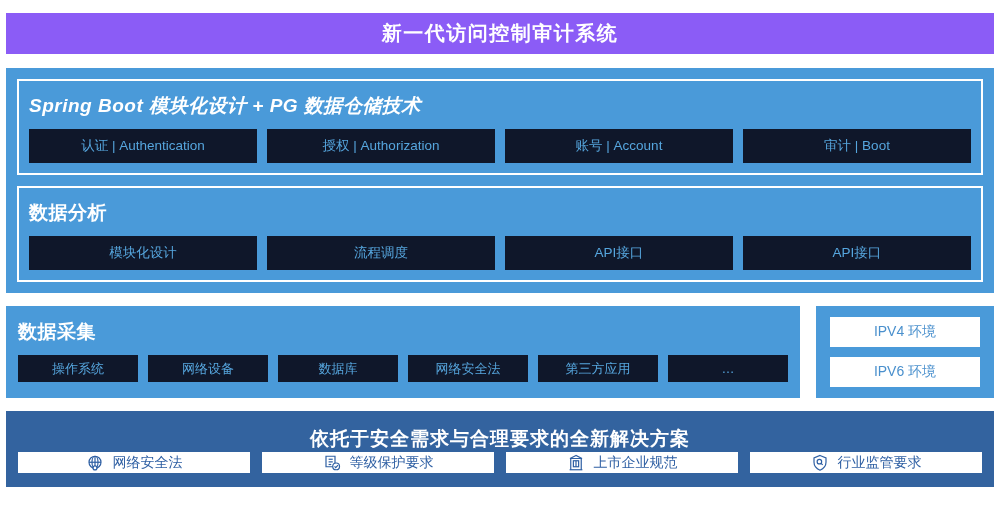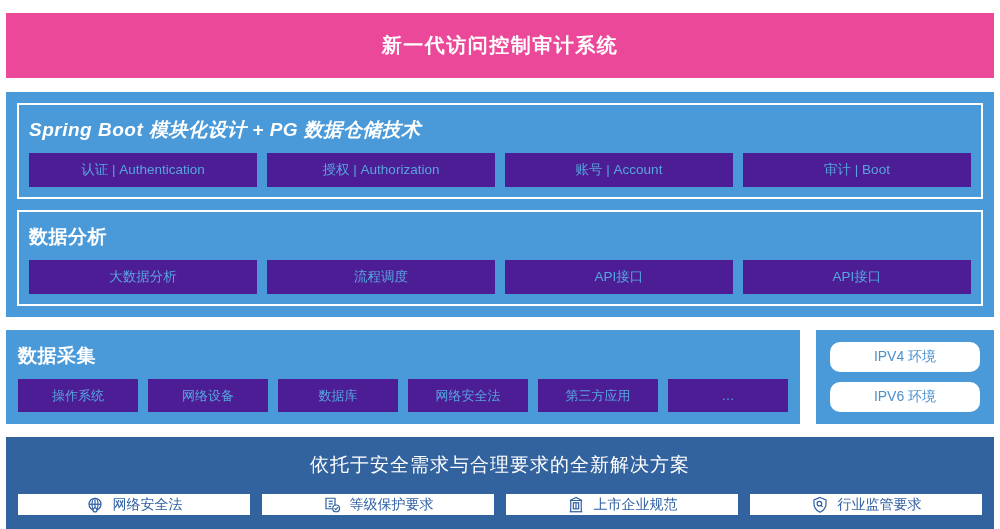--- a/index.html
+++ b/index.html
@@ -18,23 +18,23 @@
     height: 529px;
     position: relative;
     box-sizing: border-box;
     padding: 0 6px;
     display: flex;
     flex-direction: column;
   }
 
   
   .header-bar {
-    height: 65px;
+    height: 41px;
     margin-top: 13px;
-    background: #ec4899;
+    background: #8b5cf6;
     display: flex;
     align-items: center;
     justify-content: center;
     flex: 0 0 auto;
   }
   .header-title {
     color: #ffffff;
     font-size: 20px;
     font-weight: bold;
     letter-spacing: 1.5px;
@@ -74,32 +74,32 @@
     font-weight: bold;
     letter-spacing: 0.5px;
   }
 
   .chip-row {
     display: flex;
     gap: 10px;
   }
   .chip {
     flex: 1 1 0;
-    background: #4c1d95;
+    background: #0f172a;
     height: 34px;
     display: flex;
     align-items: center;
     justify-content: center;
     color: #56a6de;
     font-size: 13.5px;
     white-space: nowrap;
     box-sizing: border-box;
   }
   .chip.small {
-    height: 33px;
+    height: 27px;
     font-size: 13px;
   }
 
   
   .mid-row {
     margin-top: 13px;
     display: flex;
     gap: 16px;
     flex: 0 0 auto;
   }
@@ -119,36 +119,35 @@
     gap: 10px;
   }
   .ip-chip {
     background: #ffffff;
     height: 30px;
     display: flex;
     align-items: center;
     justify-content: center;
     color: #4a90cd;
     font-size: 14px;
-    border-radius: 10px;
   }
 
   
   .bottom-panel {
     margin-top: 13px;
     padding: 9px 12px 14px 12px;
     flex: 0 0 auto;
     box-sizing: border-box;
   }
   .bottom-title {
     text-align: center;
     color: #ffffff;
     font-size: 19px;
-    font-weight: normal;
-    padding: 6px 0 16px 0;
+    font-weight: bold;
+    padding: 6px 0 0 0;
     letter-spacing: 1px;
   }
   .law-row {
     display: flex;
     gap: 12px;
   }
   .law-chip {
     flex: 1 1 0;
     background: #ffffff;
     height: 21px;
@@ -189,21 +188,21 @@
         <div class="chip">认证 | Authentication</div>
         <div class="chip">授权 | Authorization</div>
         <div class="chip">账号 | Account</div>
         <div class="chip">审计 | Boot</div>
       </div>
     </div>
 
     <div class="inner-box">
       <div class="group-title">数据分析</div>
       <div class="chip-row">
-        <div class="chip">大数据分析</div>
+        <div class="chip">模块化设计</div>
         <div class="chip">流程调度</div>
         <div class="chip">API接口</div>
         <div class="chip">API接口</div>
       </div>
     </div>
 
   </div>
 
   <div class="mid-row">
 

